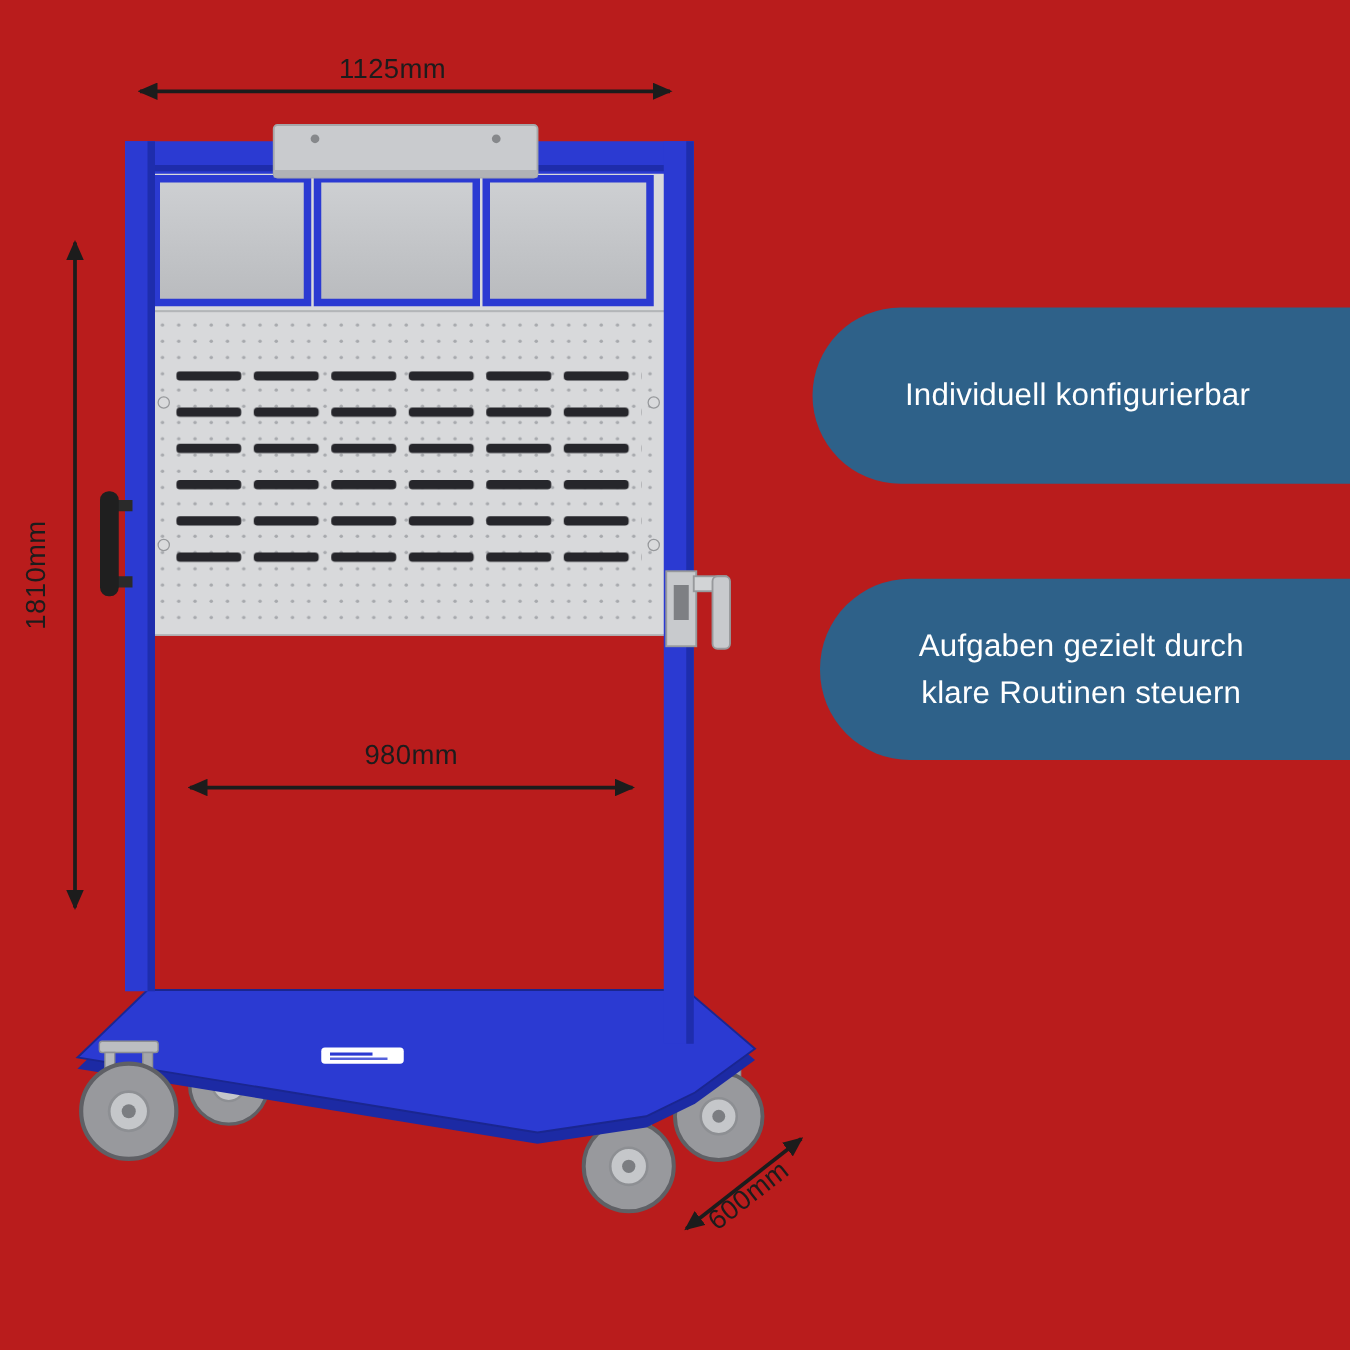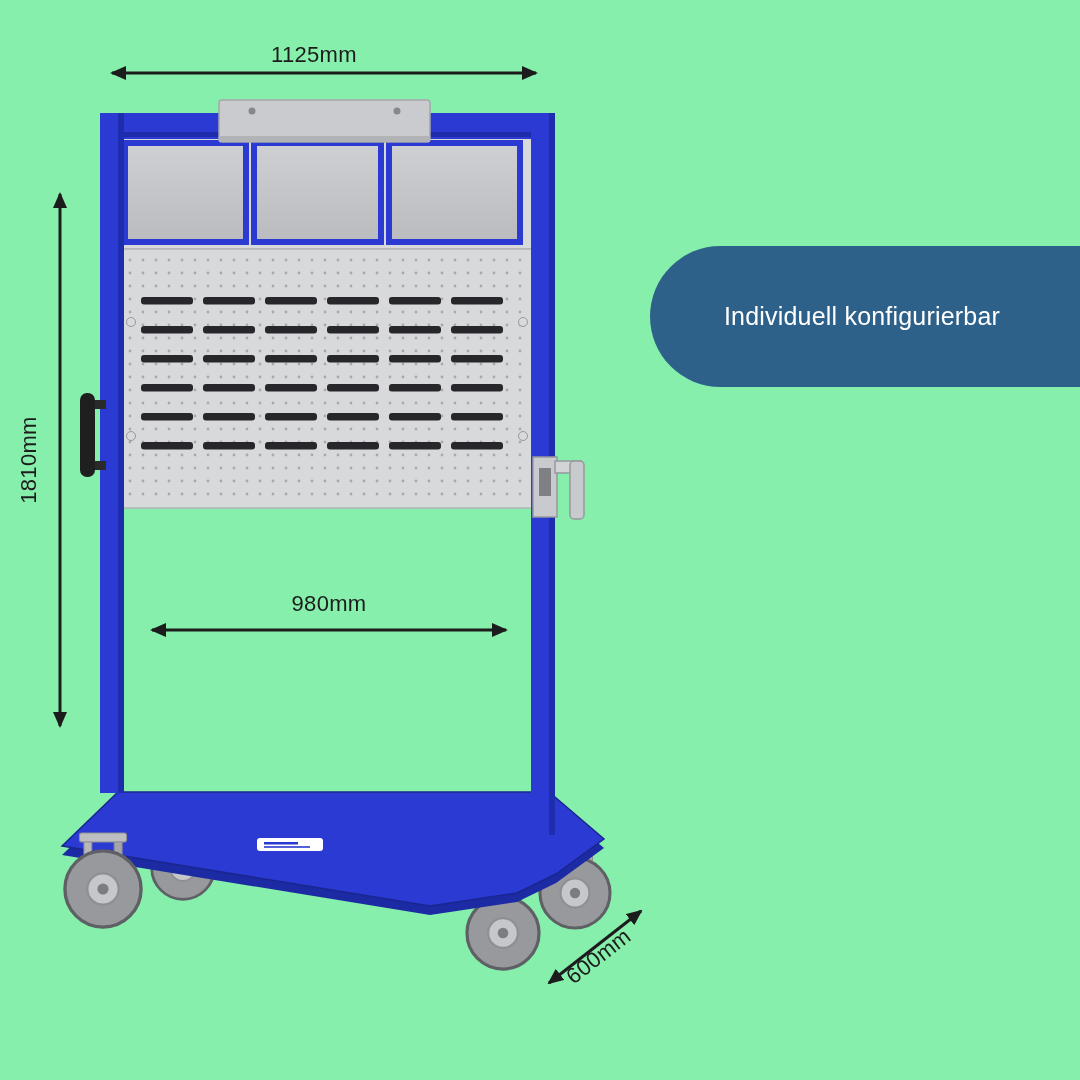--- a/index.html
+++ b/index.html
@@ -9,21 +9,21 @@
     --slot-dark:#26262b;
     --callout-blue:#2e6189;
     --dimension-color:#1c1c1c;
     --text-white:#ffffff;
   }
   html,body{margin:0;padding:0;}
   body{
     width:1080px;height:1080px;background:#ffffff;overflow:hidden;
     font-family:"Liberation Sans", sans-serif;
   }
-  .canvas{position:relative;width:1080px;height:1080px;background:#86efac;}
+  .canvas{position:relative;width:1080px;height:1080px;background:#b91c1c;}
   svg.scene{position:absolute;left:0;top:0;}
 
   
   .dim-line{stroke:var(--dimension-color);stroke-width:3;fill:none;}
   .dim-text{fill:var(--dimension-color);font-size:22px;font-weight:400;letter-spacing:.3px;}
 
   
   .c-blue{fill:var(--frame-blue);}
   .c-blue-dark{fill:var(--frame-blue-dark);}
   .panel{fill:var(--panel-gray);stroke:#b3b5b8;stroke-width:1.5;}
@@ -167,15 +167,19 @@
     <g>
       <line x1="549" y1="983" x2="641" y2="911" class="dim-line" marker-start="url(#ah)" marker-end="url(#ah)"></line>
       <text transform="translate(603 962) rotate(-38)" text-anchor="middle" class="dim-text">600mm</text>
     </g>
   </svg>
 
   <div class="callout" id="callout-1">
     <div>Individuell konfigurierbar</div>
   </div>
 
+  <div class="callout" id="callout-2">
+    <div>Aufgaben gezielt durch</div>
+    <div>klare Routinen steuern</div>
+  </div>
 
 
 </div>
 
 </body></html>

